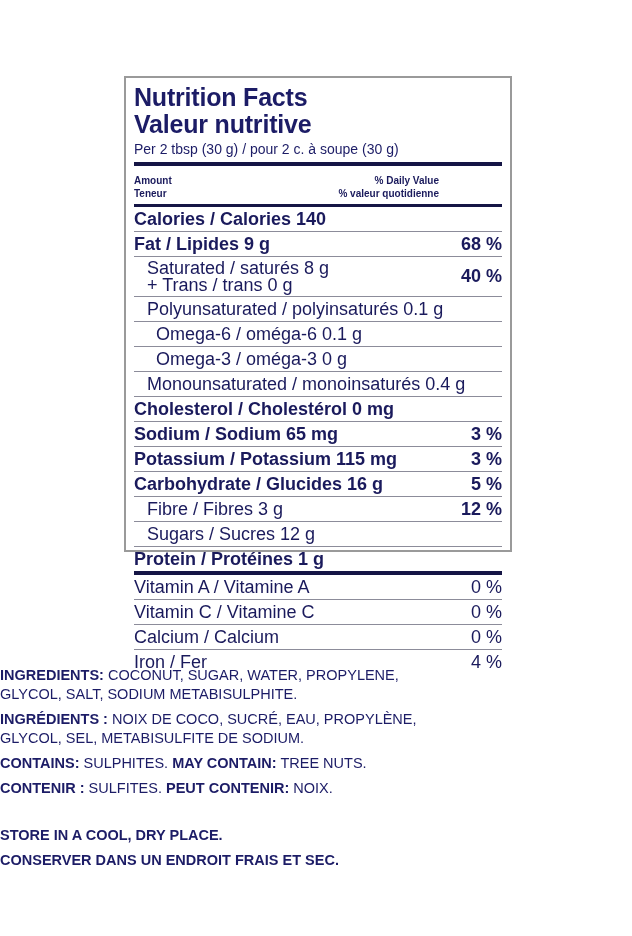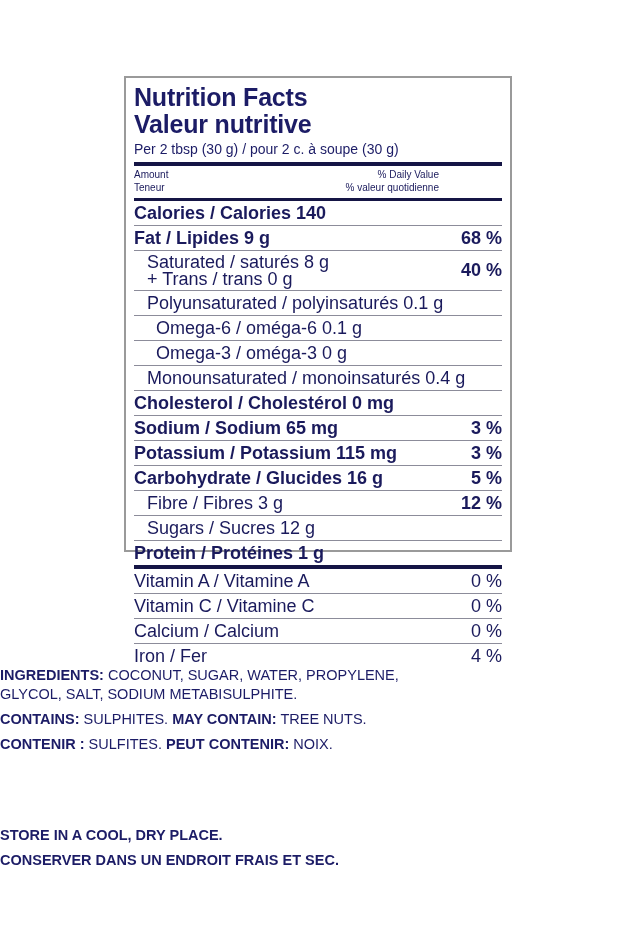--- a/index.html
+++ b/index.html
@@ -4,21 +4,21 @@
 <style>
   html, body { margin: 0; padding: 0; background: #ffffff; }
   body { width: 632px; height: 936px; position: relative; overflow: hidden;
          font-family: "Liberation Sans", sans-serif; color: #1a1a5c; }
   .label { position: absolute; left: 124px; top: 47px; width: 388px; height: 476px;
            border: 2px solid #9a9a9a; box-sizing: border-box; padding: 6px 8px 0 8px; background:#fff;margin-top:29px; }
   .title { font-size: 25px; font-weight: bold; line-height: 27px; letter-spacing: -0.2px; color: #1c1c66; }
   .serving { font-size: 14px; line-height: 18px; margin-top: 2px; color: #1c1c66; }
   .thick { height: 4px; background: #151545; margin-top: 4px; }
   .medium { height: 3px; background: #151545; }
-  .hdr { position: relative; height: 30px; font-size: 10px; font-weight: normal; line-height: 13px; padding-top: 2px; }
+  .hdr { position: relative; height: 30px; font-size: 10px; font-weight: bold; line-height: 13px; padding-top: 8px; }
   .hdr .l { position: absolute; left: 0; }
   .hdr .r { position: absolute; right: 63px; text-align: right; }
   .row { position: relative; height: 24px; border-bottom: 1px solid #8c8c9a; font-size: 18px; line-height: 24px; }
   .row.tall { height: 40px; line-height: 17px; padding-top: 3px; box-sizing: border-box; }
   .row .n { position: absolute; left: 0; white-space: nowrap; }
   .row .p { position: absolute; right: 0; font-weight: bold; }
   .row.tall .p { top: 11px; }
   .row.i1 .n { left: 13px; }
   .row.i2 .n { left: 22px; }
   .row.last { border-bottom: none; }
@@ -118,20 +118,24 @@
     <span class="p">4 %</span>
   </div>
 </div>
 
 <div class="footer ing">
   <p>
     <b>INGREDIENTS:</b><span> COCONUT, SUGAR, WATER, PROPYLENE,</span><br>
     <span>GLYCOL, SALT, SODIUM METABISULPHITE.</span>
   </p>
   <p>
+    <b>INGRÉDIENTS :</b><span> NOIX DE COCO, SUCRÉ, EAU, PROPYLÈNE,</span><br>
+    <span>GLYCOL, SEL, METABISULFITE DE SODIUM.</span>
+  </p>
+  <p>
     <b>CONTAINS:</b><span> SULPHITES. </span><b>MAY CONTAIN:</b><span> TREE NUTS.</span>
   </p>
   <p>
     <b>CONTENIR :</b><span> SULFITES. </span><b>PEUT CONTENIR:</b><span> NOIX.</span>
   </p>
 </div>
 
 <div class="footer store">
   <p>STORE IN A COOL, DRY PLACE.</p>
   <p>CONSERVER DANS UN ENDROIT FRAIS ET SEC.</p>

